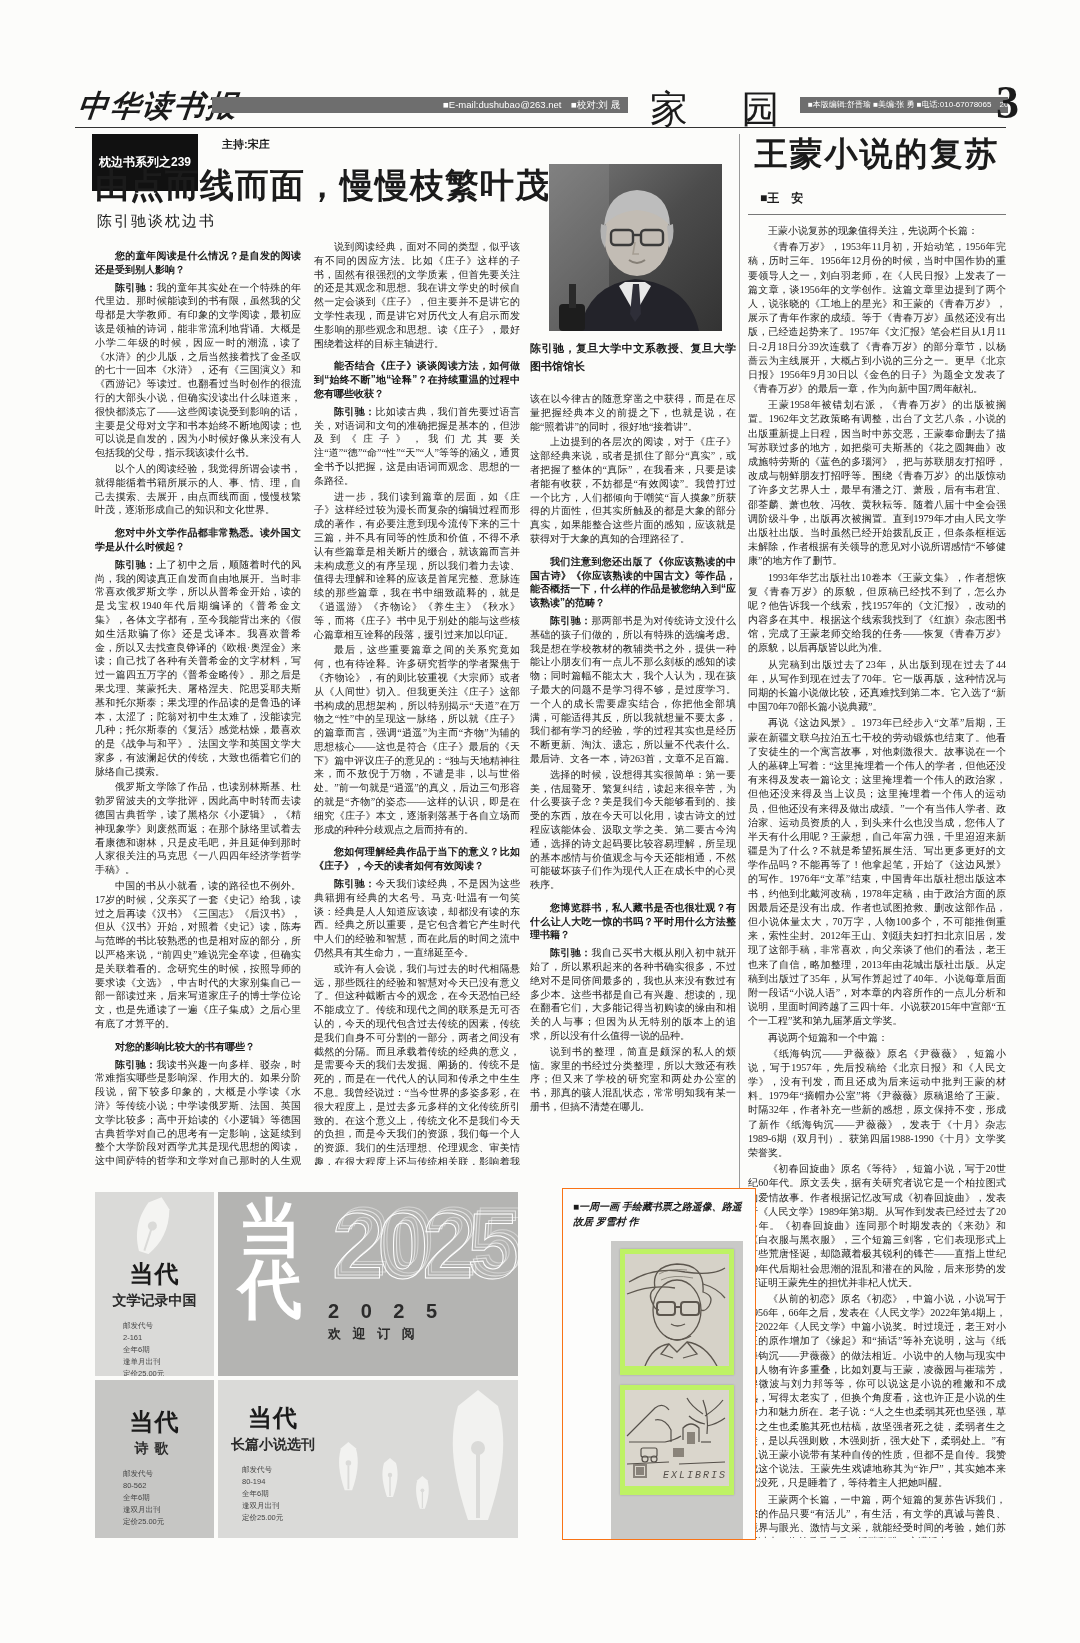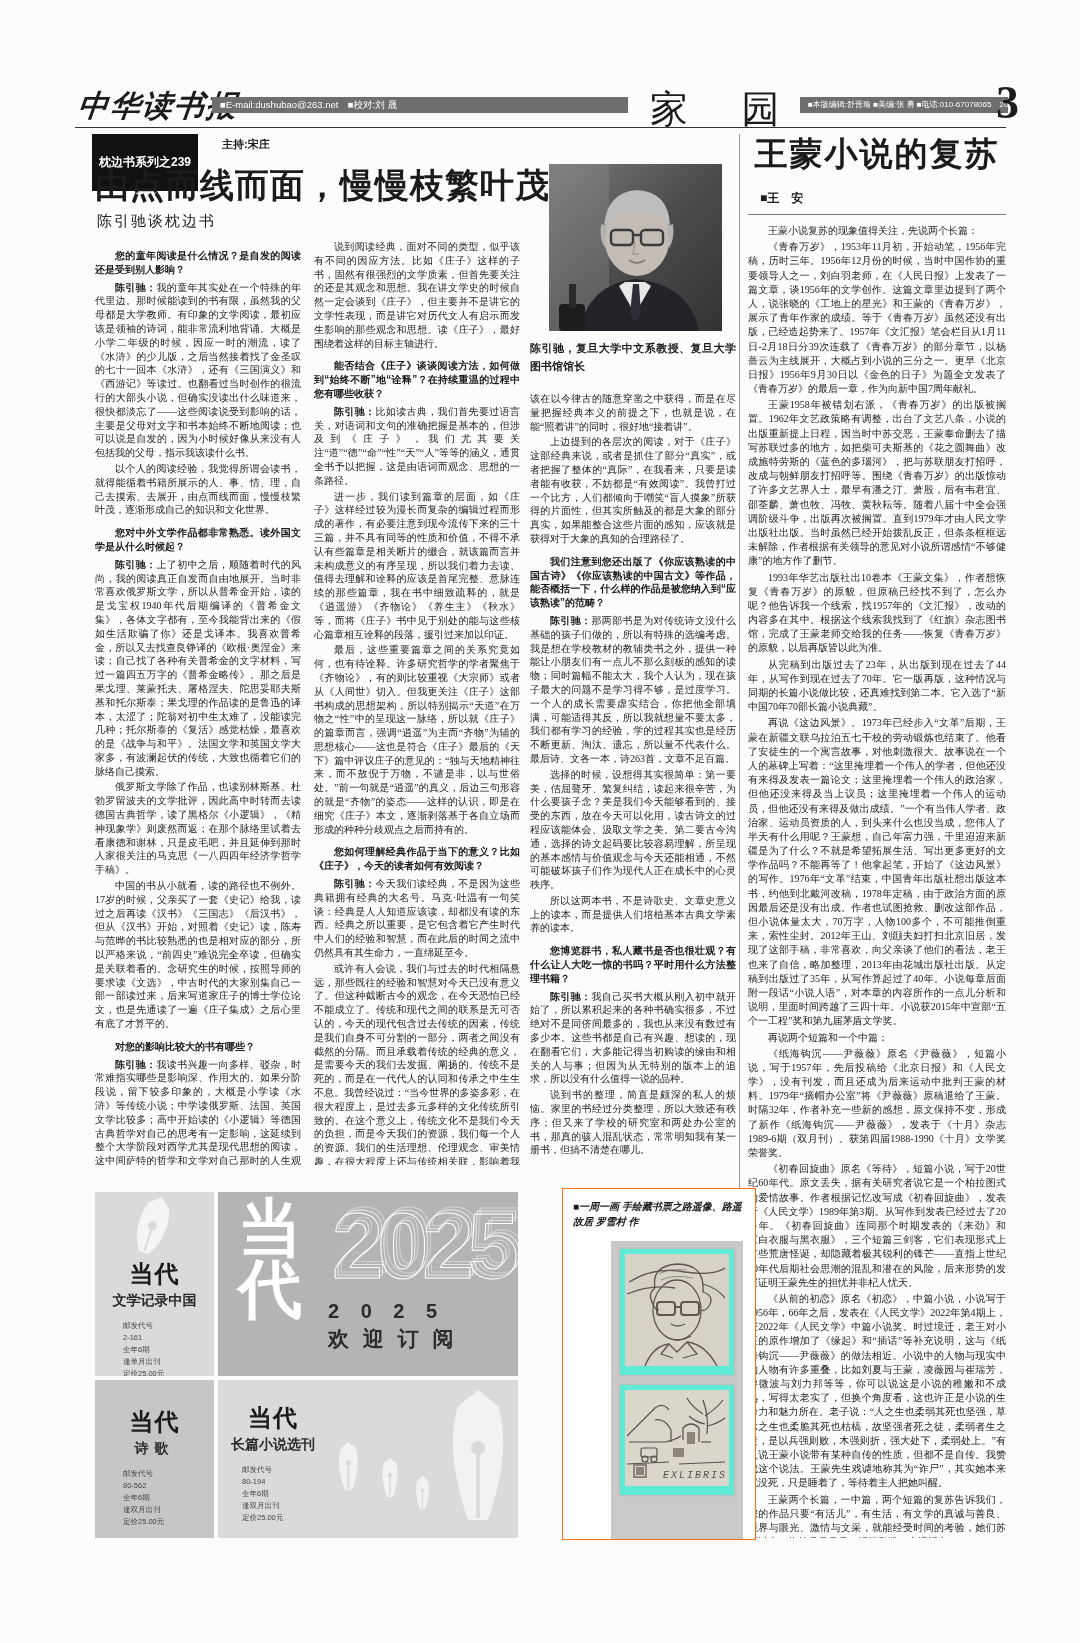--- a/index.html
+++ b/index.html
@@ -4,21 +4,21 @@
 <style>
   html,body{margin:0;padding:0;background:#e8e8e6;}
   .page{position:relative;width:1080px;height:1643px;background:#fcfcfa;margin:0 auto;
         font-family:"Liberation Serif","DejaVu Serif",serif;color:#1b1b1b;overflow:hidden;}
   
   .logo{position:absolute;left:78px;top:86px;font-size:30px;font-weight:bold;font-style:italic;
         letter-spacing:2px;transform:skewX(-6deg);white-space:nowrap;}
   .hbar{position:absolute;top:97px;height:16px;background:#6e6e6e;color:#fff;
         font-family:"Liberation Sans",sans-serif;font-size:9.5px;line-height:16px;
         padding:0 8px;white-space:nowrap;overflow:hidden;}
-  .hbar1{left:212px;width:400px;}
+  .hbar1{left:212px;width:400px;text-align:right;}
   .hbar2{left:800px;width:192px;font-size:8px;}
   .section-title{position:absolute;left:638px;top:84px;width:150px;text-align:center;
         font-size:38px;letter-spacing:22px;white-space:nowrap;margin-left:12px;}
   .page-num{position:absolute;left:996px;top:76px;font-size:46px;font-weight:bold;}
   .header-rule{position:absolute;left:75px;top:127px;width:931px;height:1px;background:#333;}
   
   .series-label{position:absolute;left:92px;top:134px;background:#111;color:#fff;
         font-family:"Liberation Sans",sans-serif;font-weight:bold;font-size:12px;
         padding:20px 7px;white-space:nowrap;}
   .series-host{position:absolute;left:222px;top:137px;font-size:11px;font-weight:bold;
@@ -60,30 +60,30 @@
   .adq2{left:123px;top:0;width:300px;height:184px;background:#b4b4b2;}
   .adq3{left:0;top:188px;width:119px;height:158px;background:#c6c6c4;}
   .adq4{left:123px;top:188px;width:300px;height:158px;background:#dadad8;}
   .ad-brand{font-weight:900;font-size:24px;letter-spacing:1px;text-align:center;color:#1a1a1a;}
   .ad-sub{font-weight:bold;font-size:14px;text-align:center;color:#2a2a2a;margin-top:2px;}
   .ad-small{font-size:7.5px;line-height:1.6;color:#444;margin-top:10px;padding-left:28px;}
   .adq2 .big-dai{position:absolute;left:12px;top:6px;color:#fff;font-weight:900;font-size:64px;
       line-height:0.95;width:80px;text-align:center;}
   .adq2 .cta{position:absolute;left:110px;top:108px;color:#2b2b2b;font-weight:bold;}
   .adq2 .cta .y{font-size:20px;letter-spacing:8px;}
-  .adq2 .cta .t{font-size:21px;letter-spacing:4px;margin-top:2px;}
+  .adq2 .cta .t{font-size:13px;letter-spacing:4px;margin-top:2px;}
   .wave2025{position:absolute;right:0;top:0;}
   
   .wbox{position:absolute;left:562px;top:1188px;width:192px;height:350px;border:1px solid #f97316;
         background:#fdfdfc;font-style:italic;}
   .wbox-label{font-family:"Liberation Sans",sans-serif;font-weight:bold;font-size:10px;
         padding:10px 8px 4px 10px;line-height:1.5;}
   .wpanel{position:absolute;left:48px;top:52px;width:132px;height:282px;background:#c9c9c7;
         padding:8px 0;}
-  .wcard{width:104px;margin:0 auto 10px;background:#5eead4;padding:5px;box-shadow:0 0 2px rgba(0,0,0,.2);}
+  .wcard{width:104px;margin:0 auto 10px;background:#bef264;padding:5px;box-shadow:0 0 2px rgba(0,0,0,.2);}
   .exlib{font-family:"Liberation Mono","DejaVu Sans Mono",monospace;}
 </style>
 </head>
 <body>
 
 <div class="page">
 
   <div class="logo">中华读书报</div>
   <div class="hbar hbar1">■E-mail:dushubao@263.net　■校对:刘 晟</div>
   <div class="section-title">家 园</div>
@@ -146,21 +146,20 @@
       <p class="b-q">您如何理解经典作品于当下的意义？比如《庄子》，今天的读者如何有效阅读？</p>
       <p class="b-a"><b>陈引驰：</b>今天我们读经典，不是因为这些典籍拥有经典的大名号。马克·吐温有一句笑谈：经典是人人知道应该读，却都没有读的东西。经典之所以重要，是它包含着它产生时代中人们的经验和智慧，而在此后的时间之流中仍然具有其生命力，一直绵延至今。</p>
       <p class="b-p">或许有人会说，我们与过去的时代相隔悬远，那些既往的经验和智慧对今天已没有意义了。但这种截断古今的观念，在今天恐怕已经不能成立了。传统和现代之间的联系是无可否认的，今天的现代包含过去传统的因素，传统是我们自身不可分割的一部分，两者之间没有截然的分隔。而且承载着传统的经典的意义，是需要今天的我们去发掘、阐扬的。传统不是死的，而是在一代代人的认同和传承之中生生不息。我曾经说过：“当今世界的多姿多彩，在很大程度上，是过去多元多样的文化传统所引致的。在这个意义上，传统文化不是我们今天的负担，而是今天我们的资源，我们每一个人的资源。我们的生活理想、伦理观念、审美情趣，在很大程度上还与传统相关联，影响着我们如何界定幸福美满，影响着我们如何待人接物，影响着我们如何愉悦身心。”</p>
     </div>
   <div class="col" id="col3">
       <p class="b-pc">该在以今律古的随意穿凿之中获得，而是在尽量把握经典本义的前提之下，也就是说，在能“照着讲”的同时，很好地“接着讲”。</p>
       <p class="b-p">上边提到的各层次的阅读，对于《庄子》这部经典来说，或者是抓住了部分“真实”，或者把握了整体的“真际”，在我看来，只要是读者能有收获，不妨都是“有效阅读”。我曾打过一个比方，人们都倾向于嘲笑“盲人摸象”所获得的片面性，但其实所触及的都是大象的部分真实，如果能整合这些片面的感知，应该就是获得对于大象的真知的合理路径了。</p>
       <p class="b-q">我们注意到您还出版了《你应该熟读的中国古诗》《你应该熟读的中国古文》等作品，能否概括一下，什么样的作品是被您纳入到“应该熟读”的范畴？</p>
       <p class="b-a"><b>陈引驰：</b>那两部书是为对传统诗文没什么基础的孩子们做的，所以有特殊的选编考虑。我是想在学校教材的教辅类书之外，提供一种能让小朋友们有一点儿不那么刻板的感知的读物；同时篇幅不能太大，我个人认为，现在孩子最大的问题不是学习得不够，是过度学习。一个人的成长需要虚实结合，你把他全部填满，可能适得其反，所以我就想量不要太多，我们都有学习的经验，学的过程其实也是经历不断更新、淘汰、遗忘，所以量不代表什么。最后诗、文各一本，诗263首，文章不足百篇。</p>
       <p class="b-p">选择的时候，设想得其实很简单：第一要美，佶屈聱牙、繁复纠结，读起来很辛苦，为什么要孩子念？美是我们今天能够看到的、接受的东西，放在今天可以化用，读古诗文的过程应该能体会、汲取文学之美。第二要古今沟通，选择的诗文起码要比较容易理解，所呈现的基本感情与价值观念与今天还能相通，不然可能破坏孩子们作为现代人正在成长中的心灵秩序。</p>
-      <p class="b-p">所以这两本书，不是诗歌史、文章史意义上的读本，而是提供人们培植基本古典文学素养的读本。</p>
       <p class="b-q">您博览群书，私人藏书是否也很壮观？有什么让人大吃一惊的书吗？平时用什么方法整理书籍？</p>
       <p class="b-a"><b>陈引驰：</b>我自己买书大概从刚入初中就开始了，所以累积起来的各种书确实很多，不过绝对不是同侪间最多的，我也从来没有数过有多少本。这些书都是自己有兴趣、想读的，现在翻看它们，大多能记得当初购读的缘由和相关的人与事；但因为从无特别的版本上的追求，所以没有什么值得一说的品种。</p>
       <p class="b-p">说到书的整理，简直是颇深的私人的烦恼。家里的书经过分类整理，所以大致还有秩序；但又来了学校的研究室和两处办公室的书，那真的骇人混乱状态，常常明知我有某一册书，但搞不清楚在哪儿。</p>
     </div>
 
   <div class="vrule"></div>
   <div class="ra-title">王蒙小说的复苏</div>
   <div class="ra-byline">■王　安</div>
   <div class="ra-rule"></div>
   <div class="rcol" id="right-paras">

